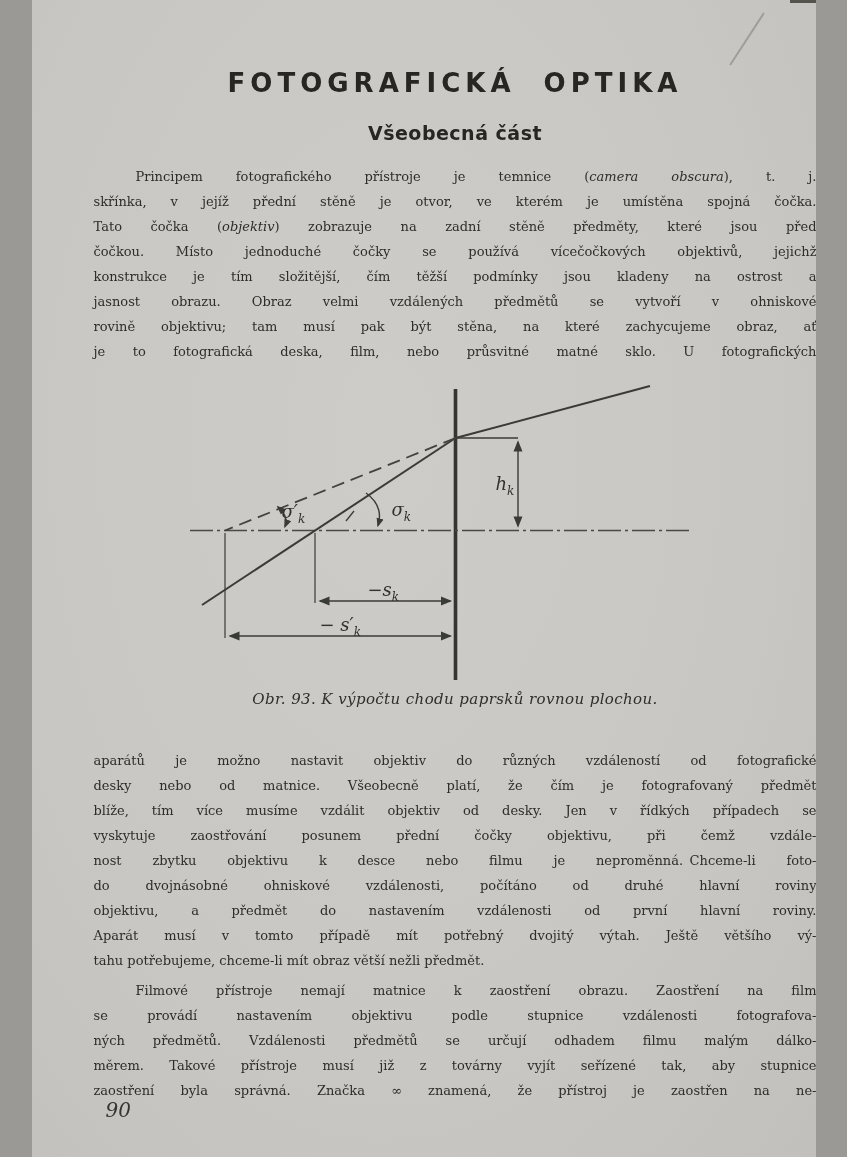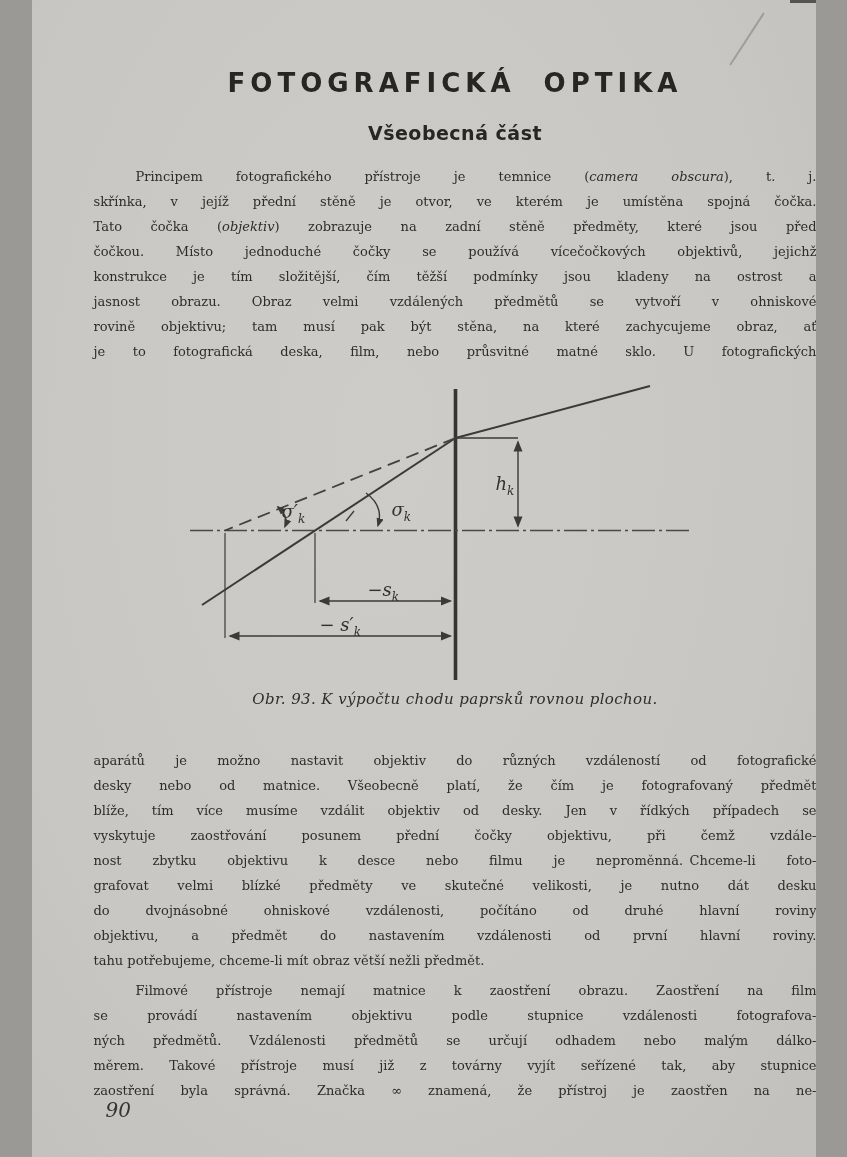--- a/index.html
+++ b/index.html
@@ -127,29 +127,29 @@
   </div>
 
   <div class="caption">Obr. 93. K výpočtu chodu paprsků rovnou plochou.</div>
 
   <div class="para p2">
     <div class="ln">aparátů je možno nastavit objektiv do různých vzdáleností od fotografické</div>
     <div class="ln">desky nebo od matnice. Všeobecně platí, že čím je fotografovaný předmět</div>
     <div class="ln">blíže, tím více musíme vzdálit objektiv od desky. Jen v řídkých případech se</div>
     <div class="ln">vyskytuje zaostřování posunem přední čočky objektivu, při čemž vzdále-</div>
     <div class="ln">nost zbytku objektivu k desce nebo filmu je neproměnná. Chceme-li foto-</div>
-    <div class="ln">grafovat velmi blízké předměty ve skutečné velikosti, je nutno dát desku</div>
     <div class="ln">do dvojnásobné ohniskové vzdálenosti, počítáno od druhé hlavní roviny</div>
     <div class="ln">objektivu, a předmět do nastavením vzdálenosti od první hlavní roviny.</div>
+    <div class="ln">Aparát musí v tomto případě mít potřebný dvojitý výtah. Ještě většího vý-</div>
     <div class="ln ln-last">tahu potřebujeme, chceme-li mít obraz větší nežli předmět.</div>
   </div>
 
   <div class="para p3">
     <div class="ln indent">Filmové přístroje nemají matnice k zaostření obrazu. Zaostření na film</div>
     <div class="ln">se provádí nastavením objektivu podle stupnice vzdálenosti fotografova-</div>
-    <div class="ln">ných předmětů. Vzdálenosti předmětů se určují odhadem nebo malým dálko-</div>
+    <div class="ln">ných předmětů. Vzdálenosti předmětů se určují odhadem filmu malým dálko-</div>
     <div class="ln">měrem. Takové přístroje musí již z továrny vyjít seřízené tak, aby stupnice</div>
     <div class="ln">zaostření byla správná. Značka ∞ znamená, že přístroj je zaostřen na ne-</div>
   </div>
 
   <div class="pageno">90</div>
 
 </div>
 
 </body></html>

